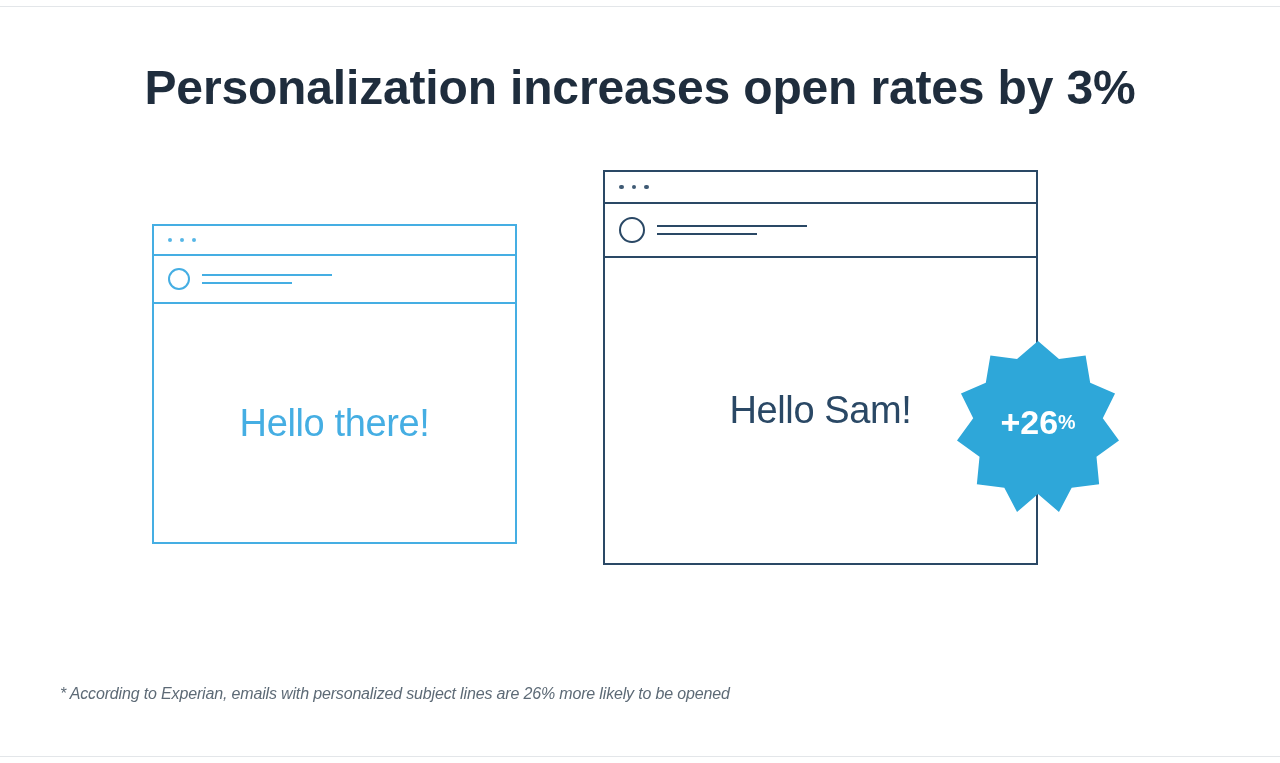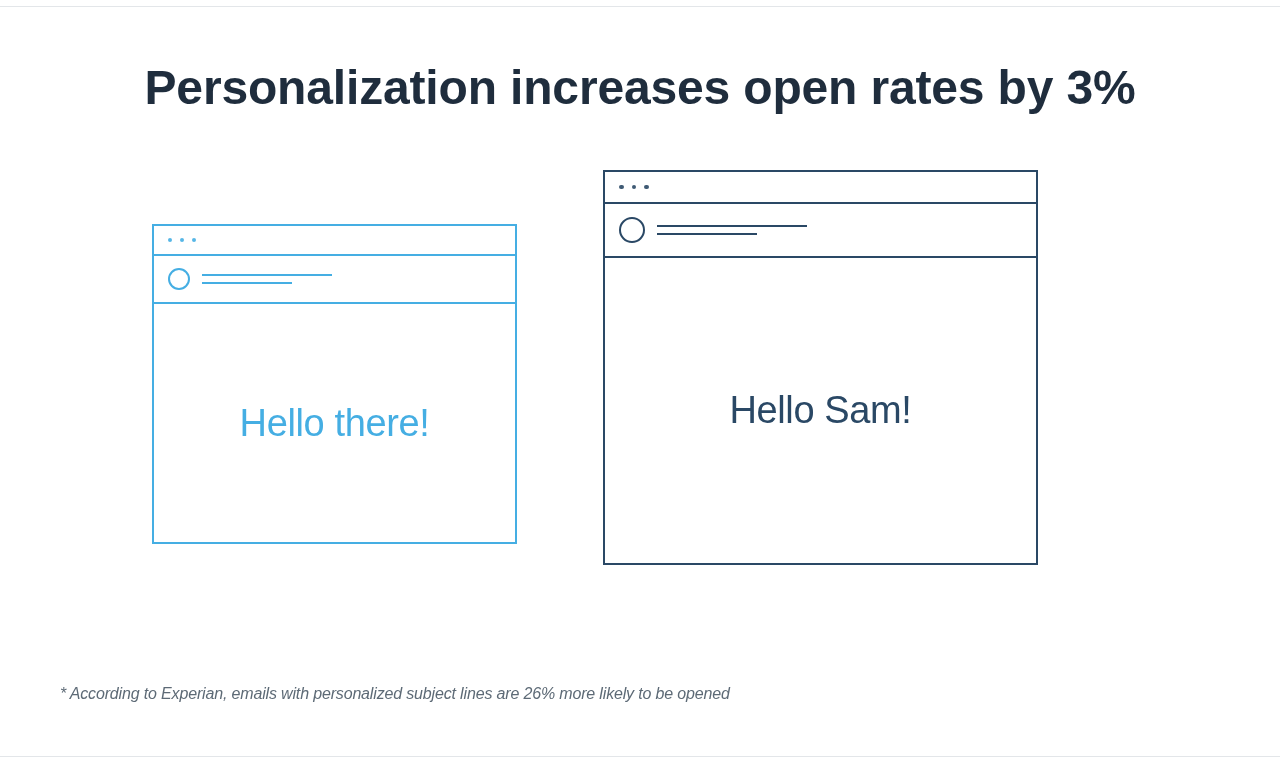--- a/index.html
+++ b/index.html
@@ -130,17 +130,23 @@
       <span class="avatar"></span>
       <span class="lines">
         <span class="line a"></span>
         <span class="line b"></span>
       </span>
     </div>
     <div class="body">
       <div class="greet">Hello Sam!</div>
     </div>
 
+    <div class="badge">
+      <svg viewBox="0 0 100 100" aria-hidden="true">
+        <polygon fill="var(--badge-blue)" points="50.00,5.00 61.65,15.00 76.45,13.09 79.00,28.23 92.80,34.10 86.00,47.90 95.00,60.31 82.49,69.27 83.97,84.59 68.71,86.54 61.65,100.00 50.00,90.00 38.35,100.00 31.29,86.54 16.03,84.59 17.51,69.27 5.00,60.31 14.00,47.90 7.20,34.10 21.00,28.23 23.55,13.09 38.35,15.00"></polygon>
+      </svg>
+      <span class="badge-label"><span>+26</span><sup>%</sup></span>
+    </div>
   </div>
 
 </div>
 
 <div class="footnote">* According to Experian, emails with personalized subject lines are 26% more likely to be opened</div>
 
 </body></html>

